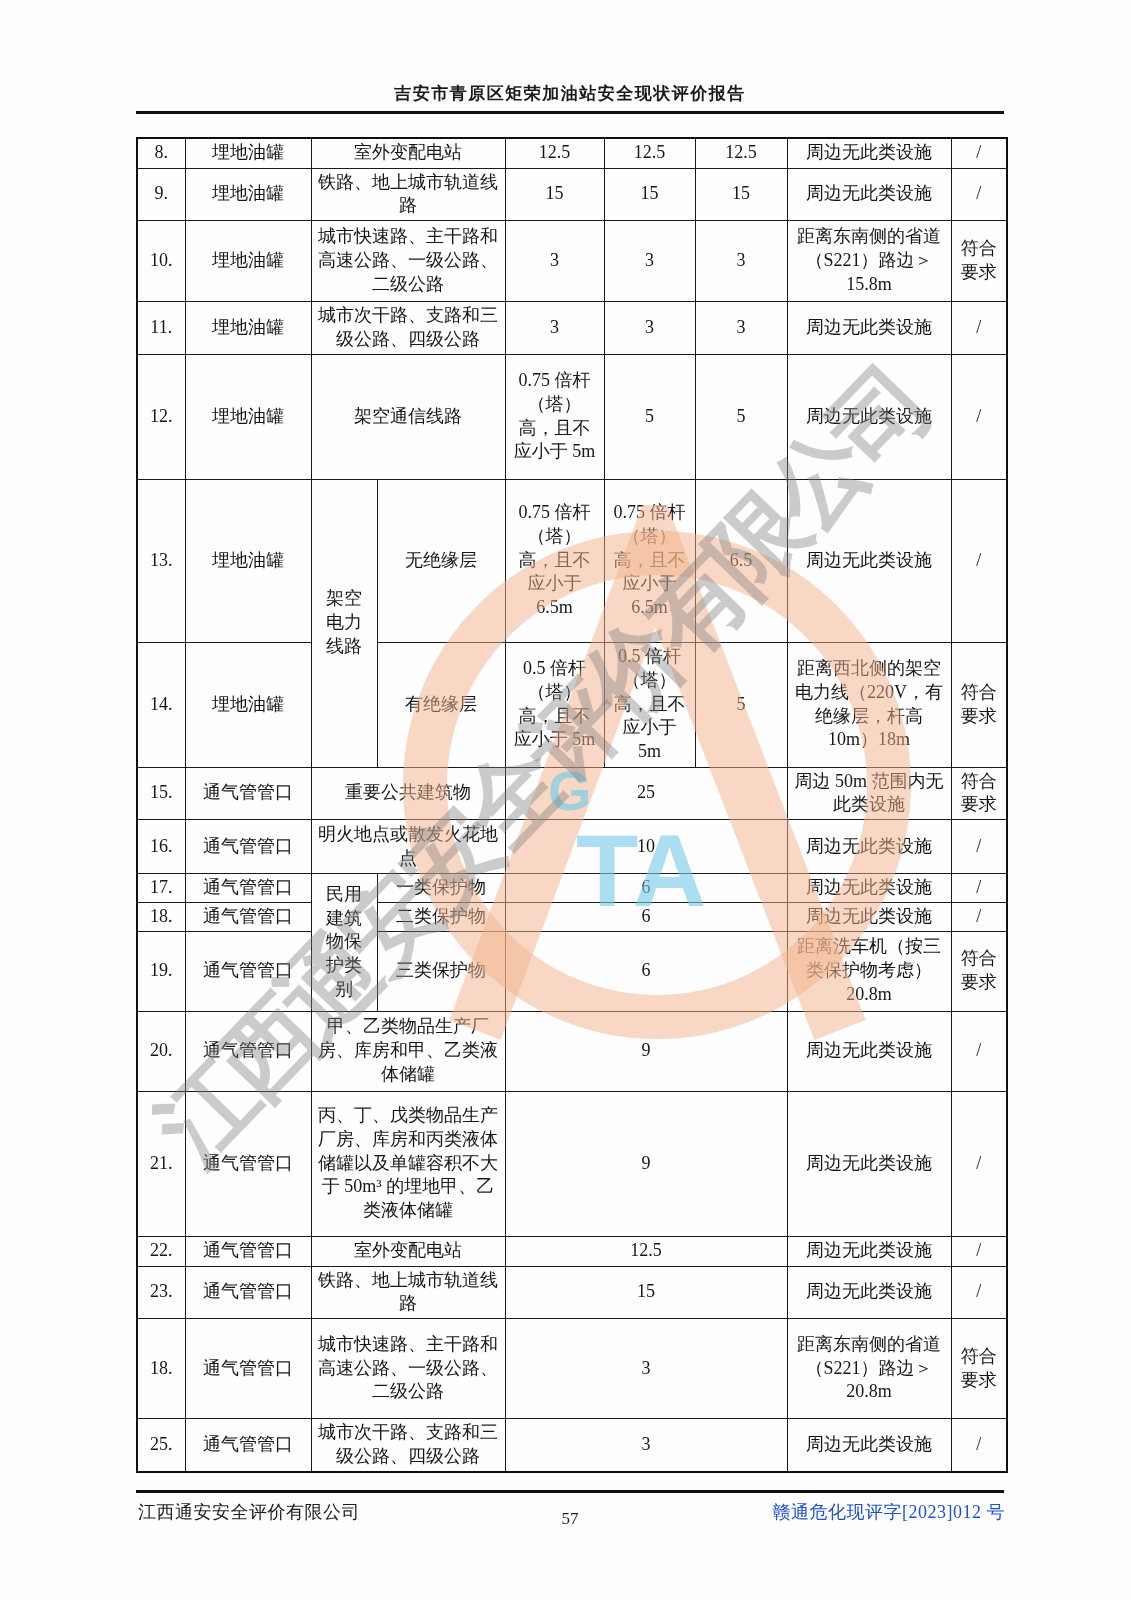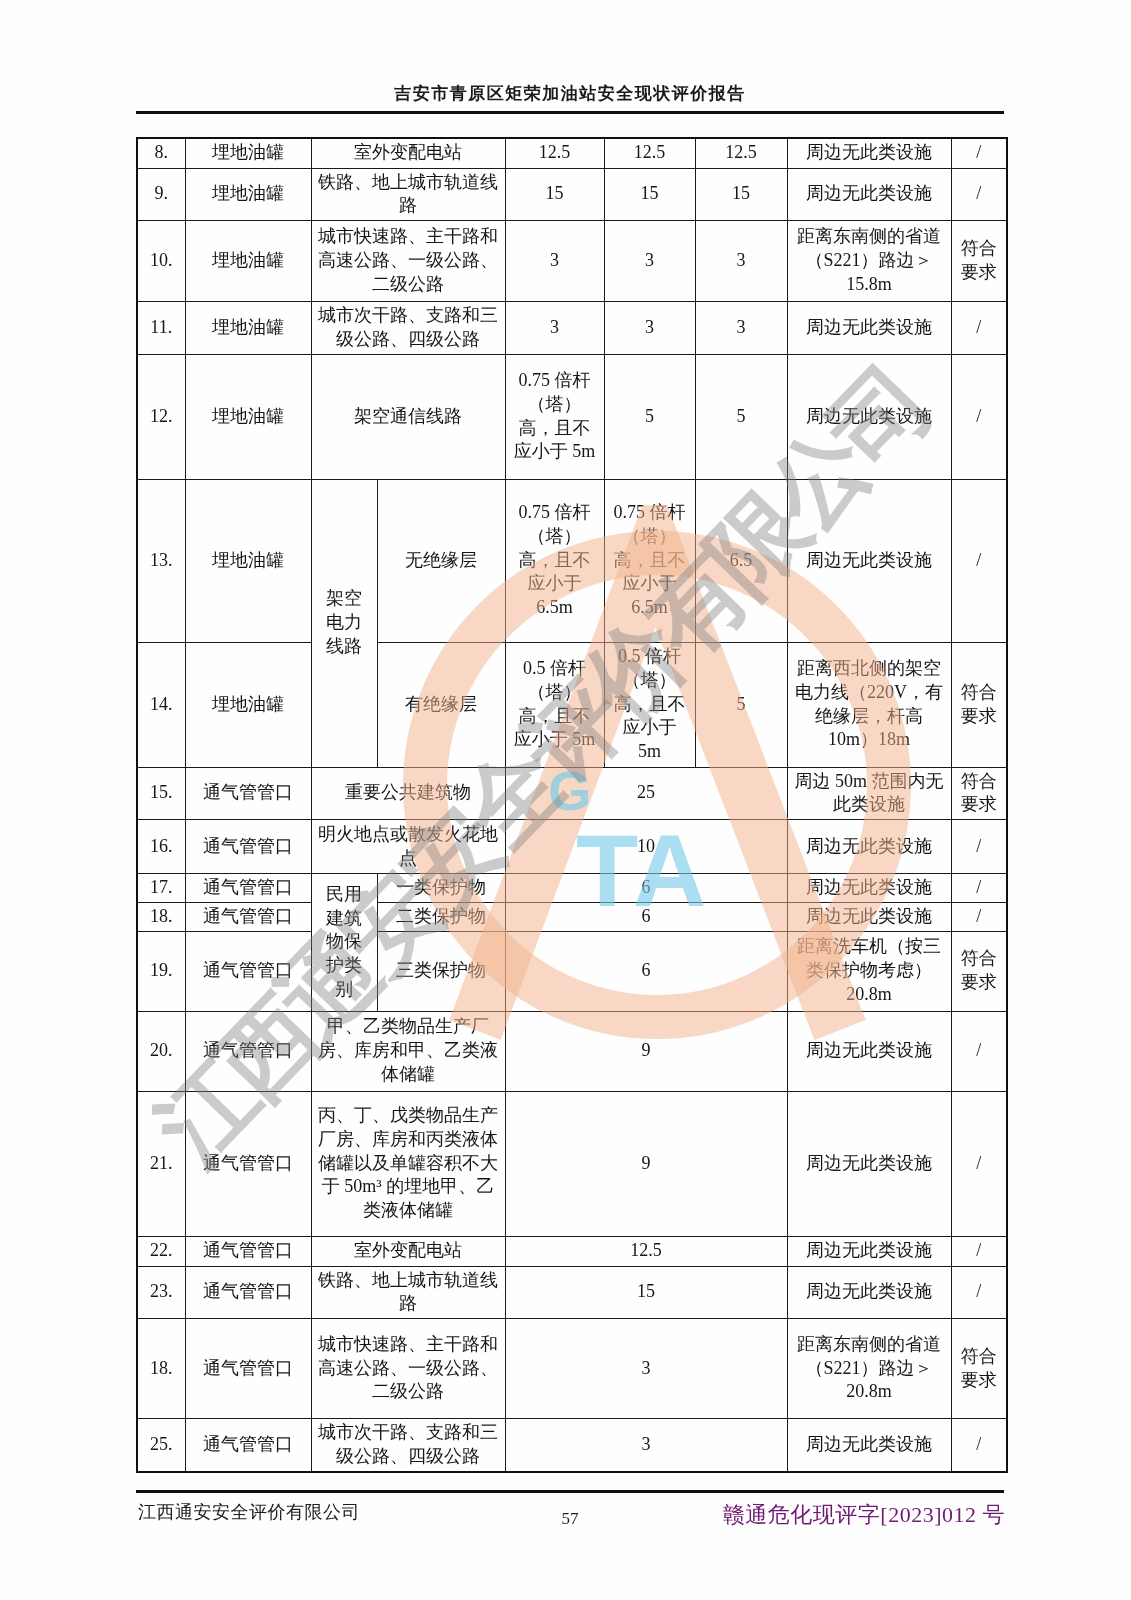--- a/index.html
+++ b/index.html
@@ -54,21 +54,21 @@
     position:absolute;top:1509px;left:136px;width:868px;text-align:center;
     font-size:17px;color:#222;
   }
   .footer-rule{
     position:absolute;top:1490px;left:136px;width:868px;height:3px;background:#0f0f0f;
   }
   .footer-left{
     position:absolute;top:1500px;left:138px;font-size:18px;color:#1d1d1d;letter-spacing:0.5px;
   }
   .footer-right{
-    position:absolute;top:1500px;right:126px;font-size:22px;color:#701a75;letter-spacing:0.5px;font-family:Liberation Serif, serif;
+    position:absolute;top:1500px;right:126px;font-size:18px;color:#1d4ed8;letter-spacing:0.5px;font-family:Liberation Serif, serif;
   }
 </style>
 </head>
 <body>
 
 <div id="page">
 
   <div class="doc-title">吉安市青原区矩荣加油站安全现状评价报告</div>
   <div class="header-rule"></div>
 

